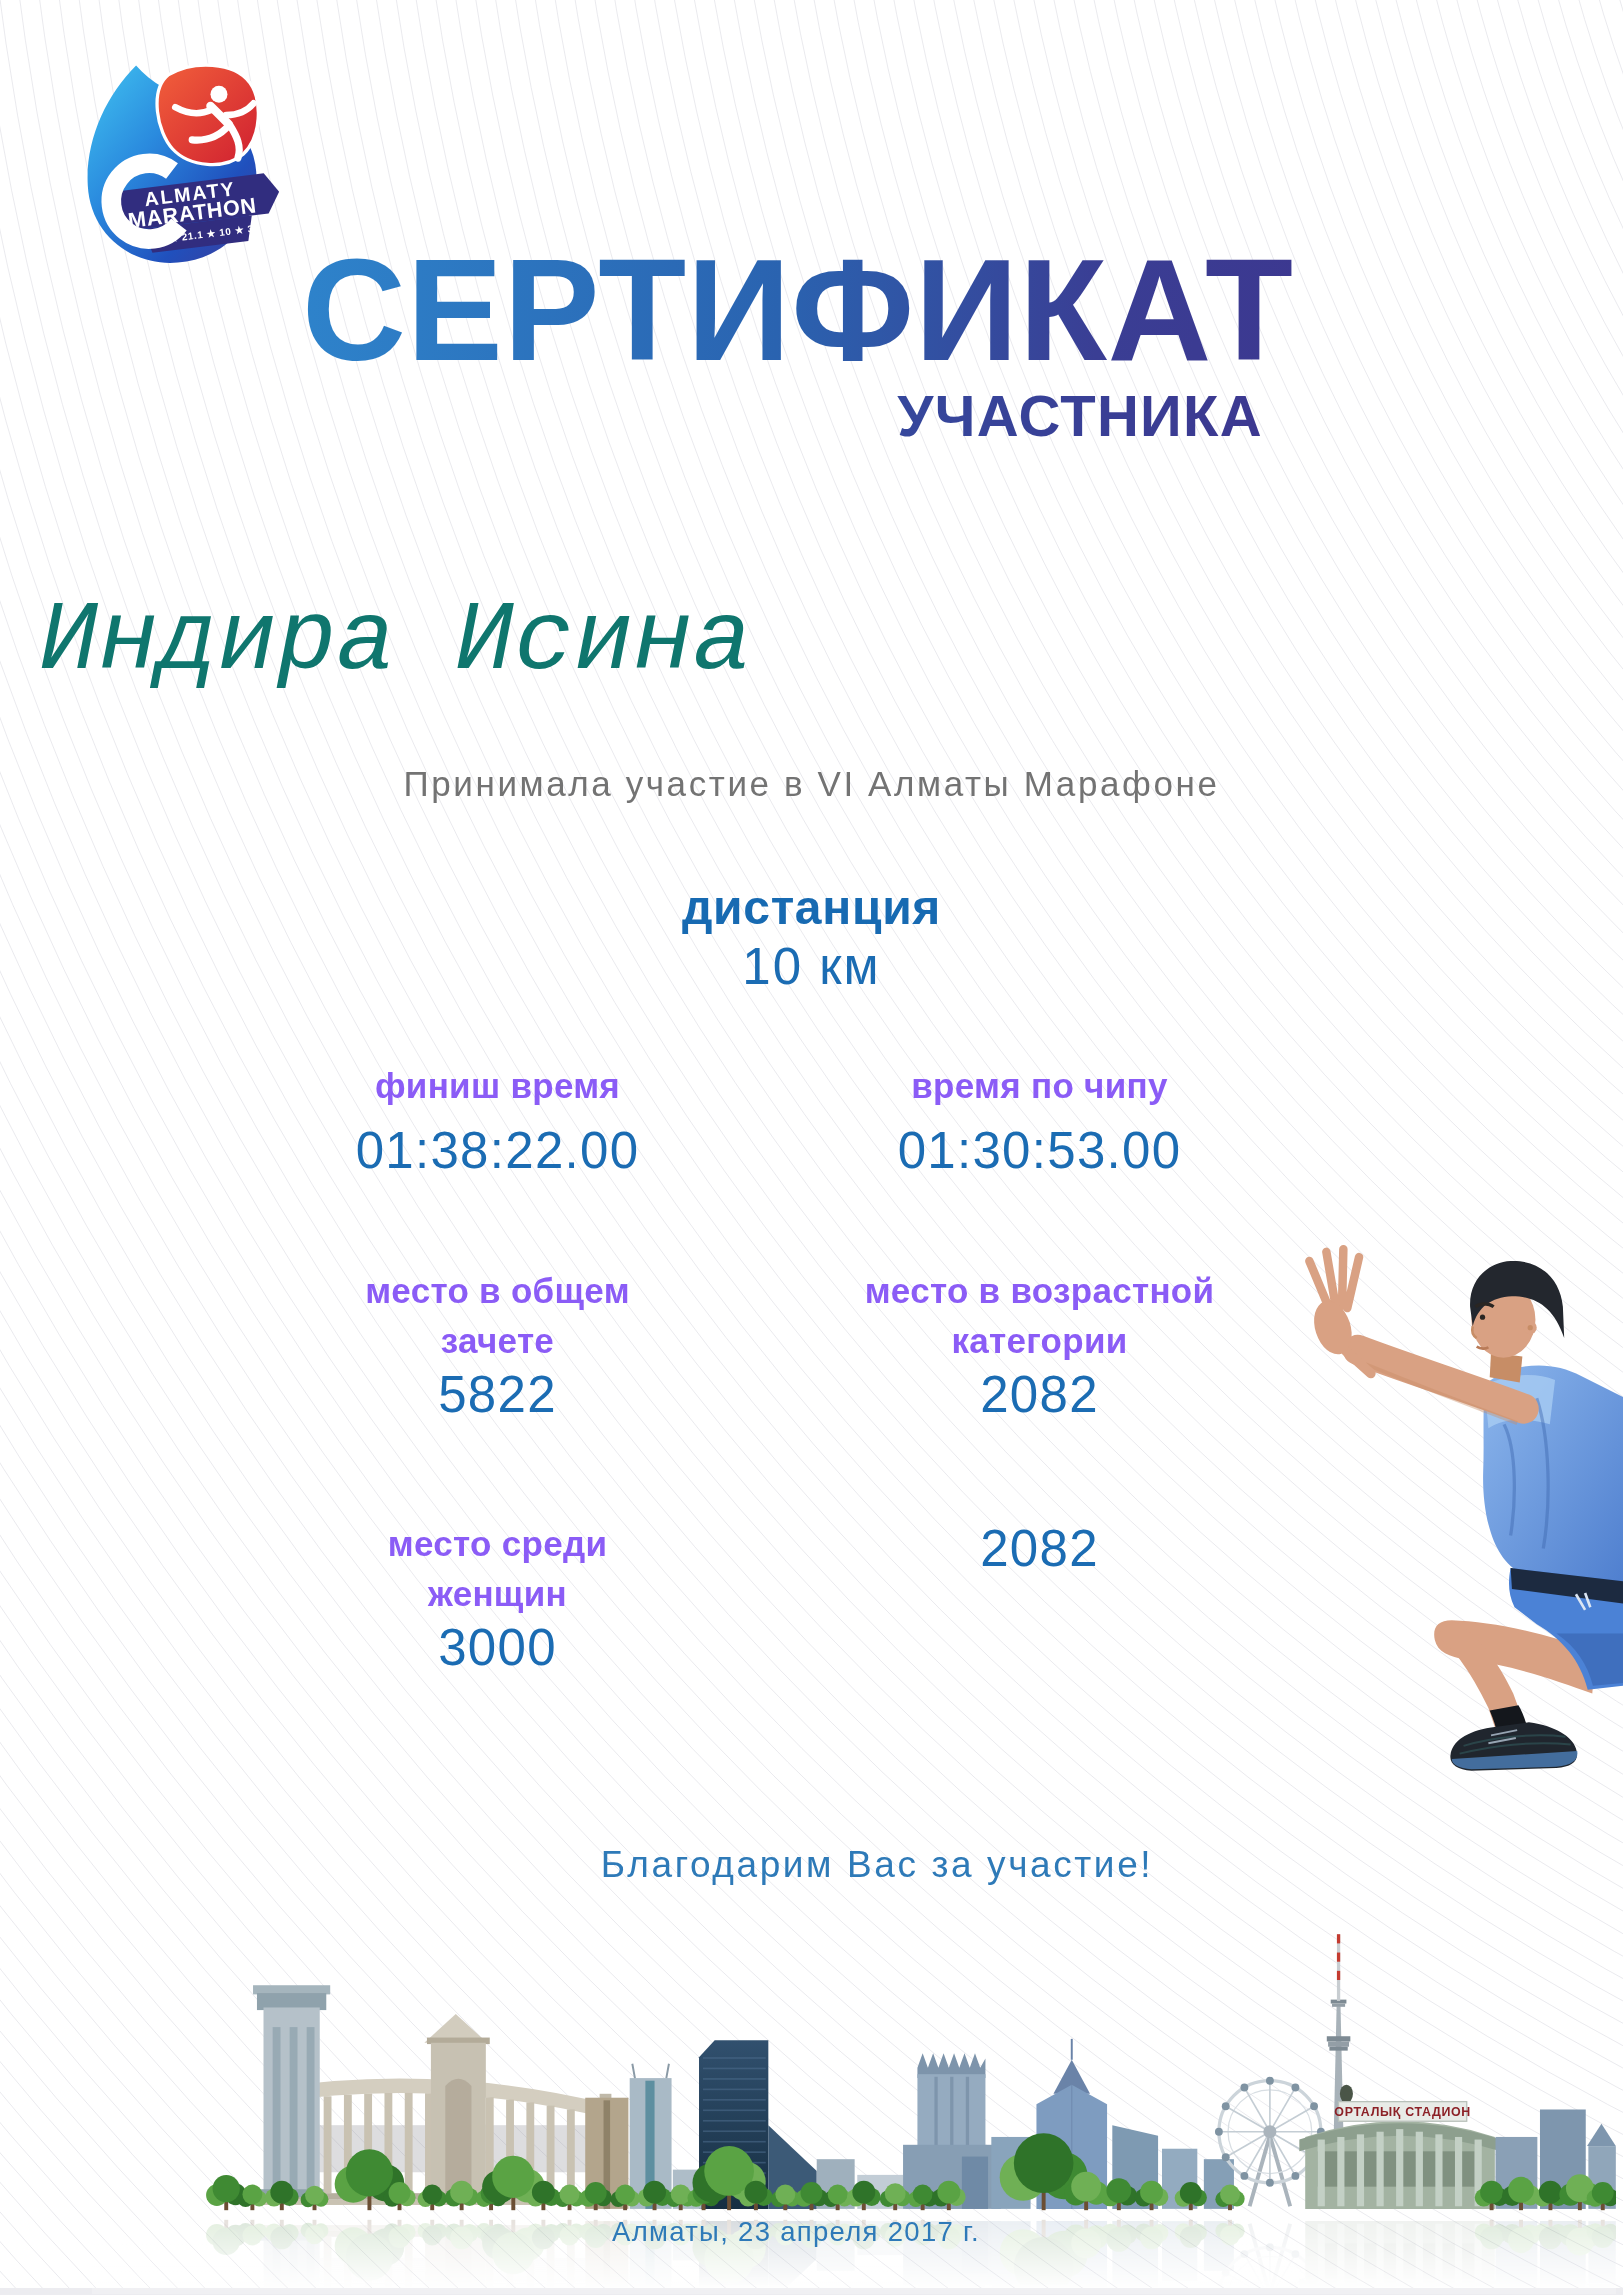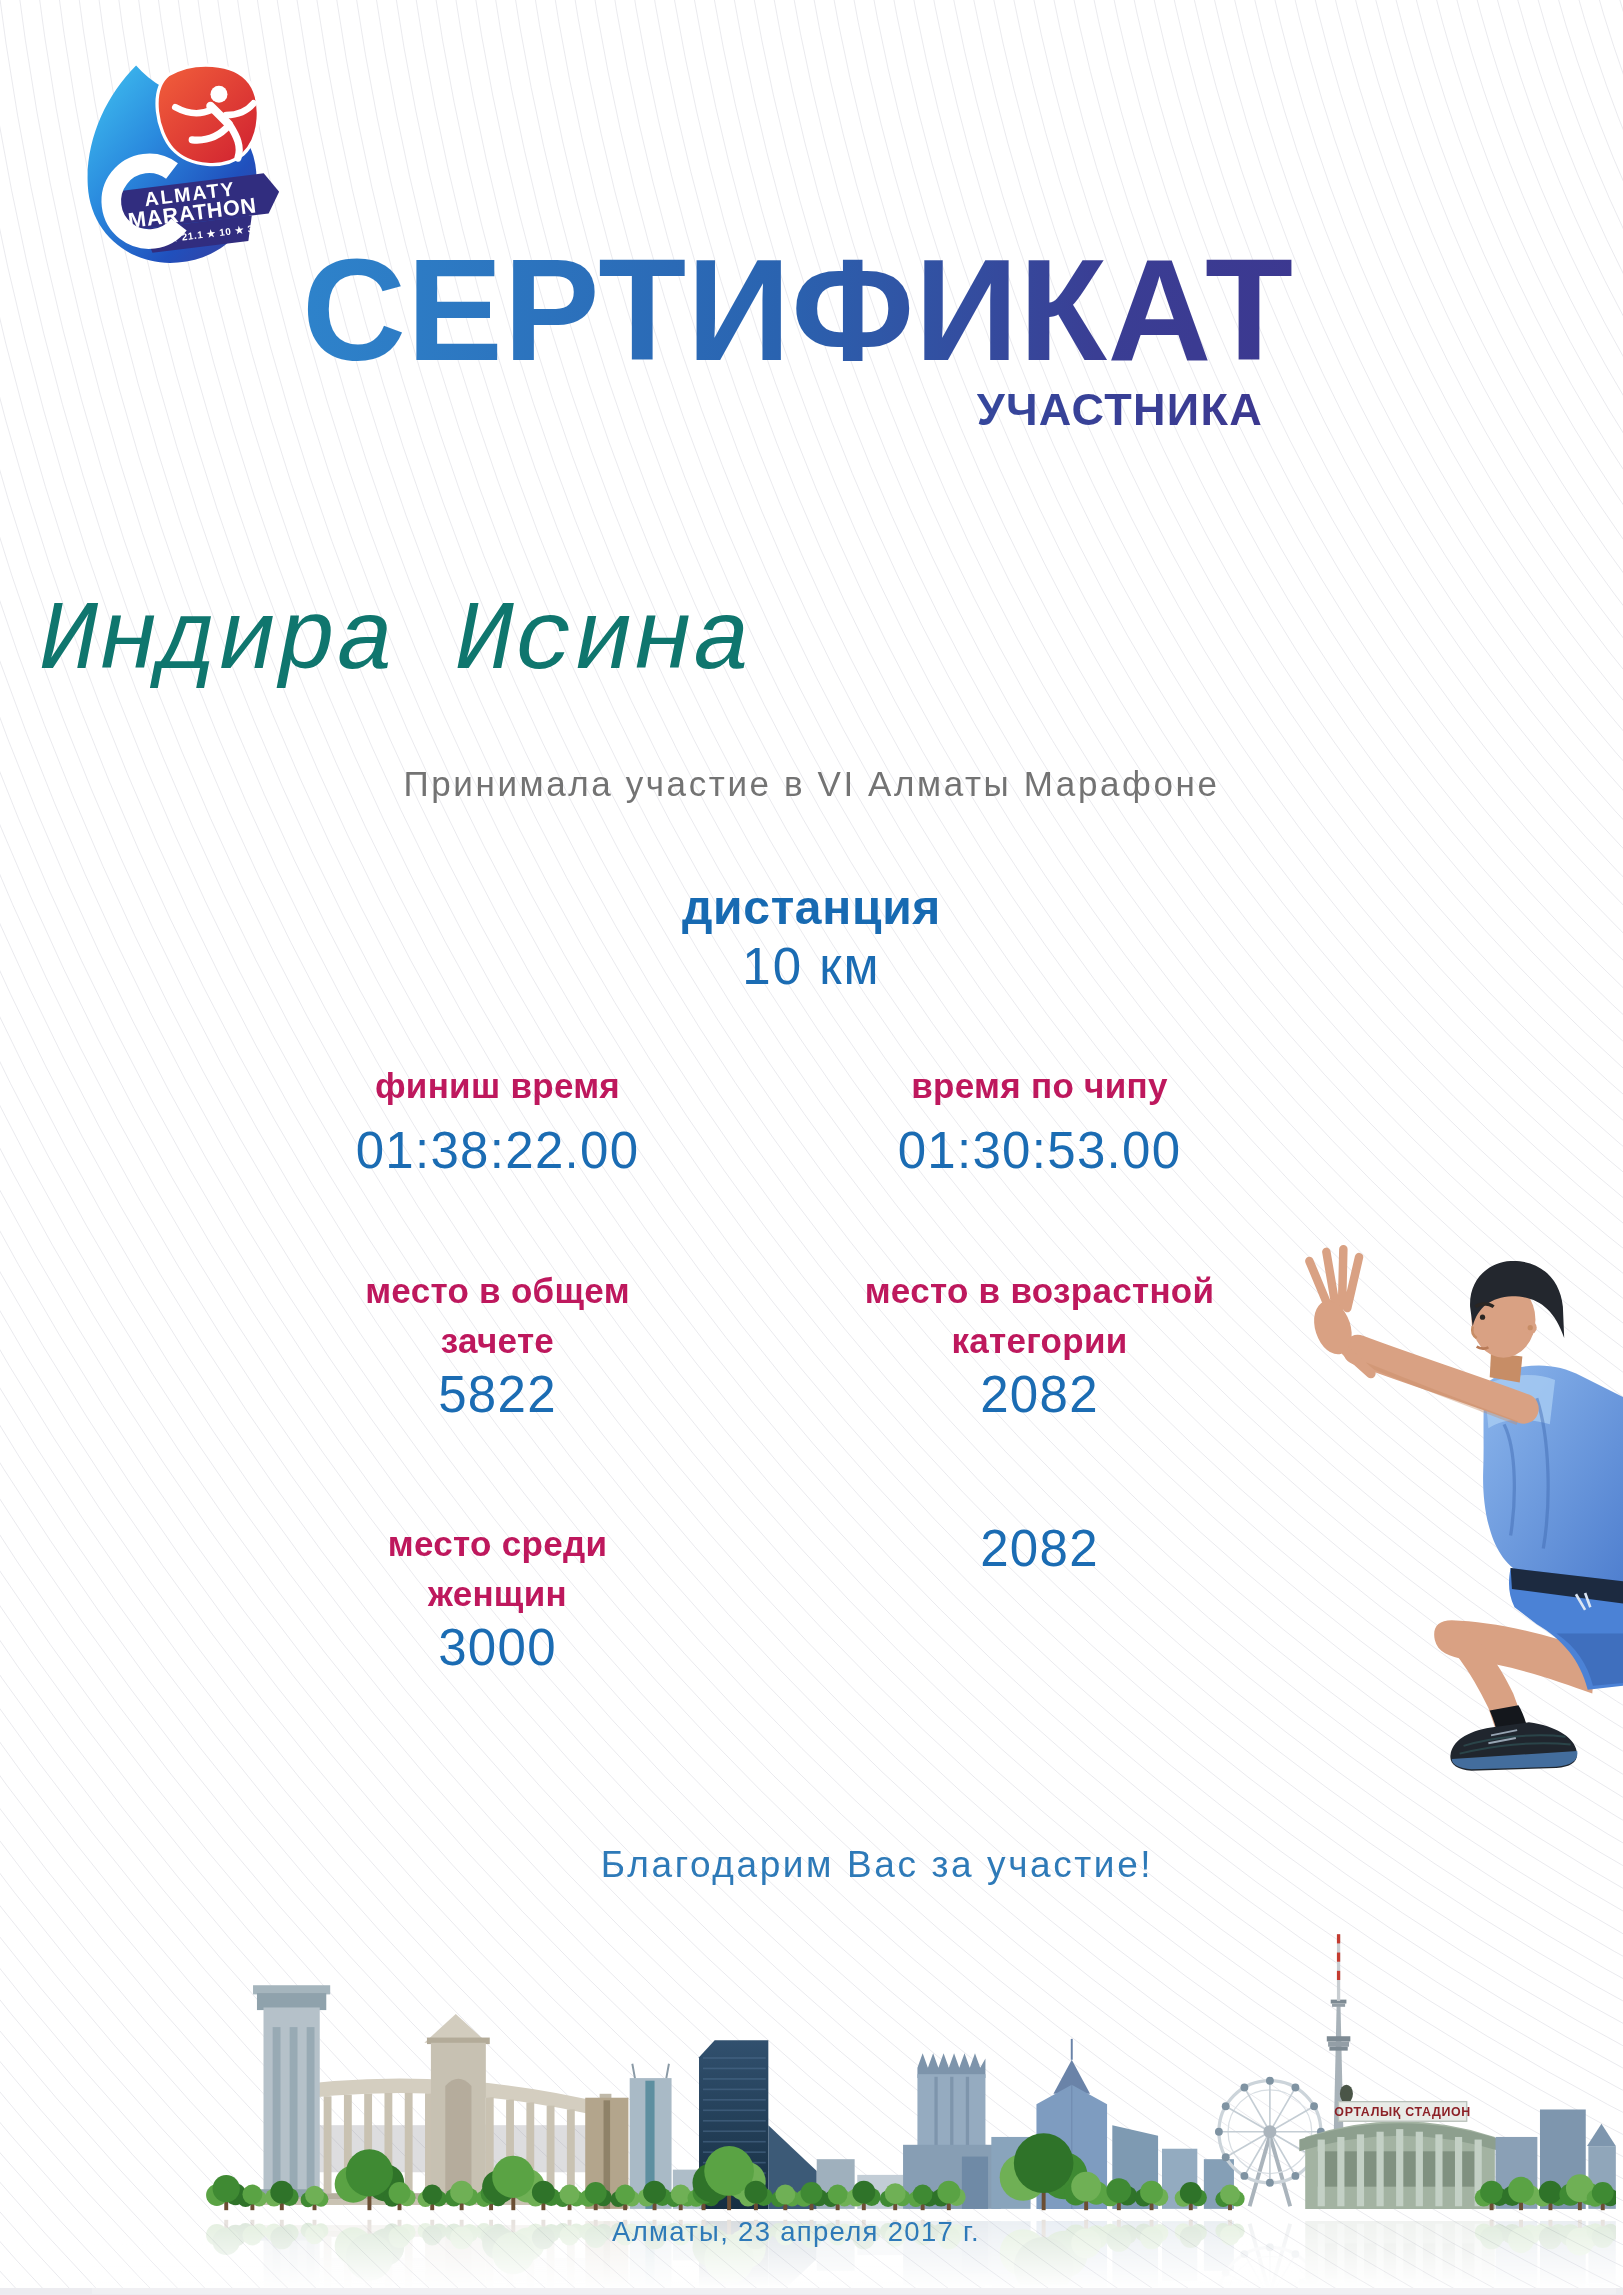--- a/index.html
+++ b/index.html
@@ -17,21 +17,21 @@
   .title{
     left:302px; top:239px; width:981px;
     font-size:144px; font-weight:700; letter-spacing:0.7px; line-height:1; white-space:nowrap;
   }
   .grad-main{
     background:linear-gradient(93deg,#2e83cb 0%,#2a63b0 48%,#3a3e94 80%,#3c3890 100%);
     -webkit-background-clip:text; background-clip:text; color:transparent; display:inline-block;
   }
   .subtitle{
     right:360px; top:387px; text-align:left;
-    font-size:45px; font-weight:800; letter-spacing:1.3px; line-height:1; white-space:nowrap;
+    font-size:58px; font-weight:800; letter-spacing:1.3px; line-height:1; white-space:nowrap;
   }
   .grad-sub{
     background:linear-gradient(93deg,#35479c 0%,#3c3890 100%);
     -webkit-background-clip:text; background-clip:text; color:transparent; display:inline-block;
   }
 
   
   .name{
     left:39px; right:0; top:583px; 
     font-family:Liberation Mono, monospace; font-style:italic; font-weight:400;
@@ -41,21 +41,21 @@
     left:0; right:0; top:764px; text-align:center;
     font-size:35px; letter-spacing:2.6px; color:#737373; white-space:nowrap;
   }
 
   
   .dist-label{left:0; right:0; top:880px; text-align:center; font-size:48px; font-weight:700; color:#176ab2; letter-spacing:0.7px;}
   .dist-value{left:0; right:0; top:937px; text-align:center; font-size:51px; color:#1b6cb3; letter-spacing:2px;}
 
   
   .stat{text-align:center;}
-  .stat .lbl{font-size:35px; font-weight:700; color:#be185d; line-height:1.42; letter-spacing:0.3px;}
+  .stat .lbl{font-size:35px; font-weight:700; color:#8b5cf6; line-height:1.42; letter-spacing:0.3px;}
   .stat .val{font-size:51px; color:#1b6cb3; letter-spacing:1.3px; }
   .c-left{left:334px; width:327px;}
   .c-right{left:817px; width:445px;}
   .r1{top:1061px;} .r2{top:1266px;} .r3{top:1519px;}
   .r1 .val{margin-top:10.5px;}
 
   
   .thanks{
     left:0; right:0; top:1844px; text-align:center; padding-left:131px;
     font-size:37px; letter-spacing:2.6px; color:#2e7ab8; white-space:nowrap;

